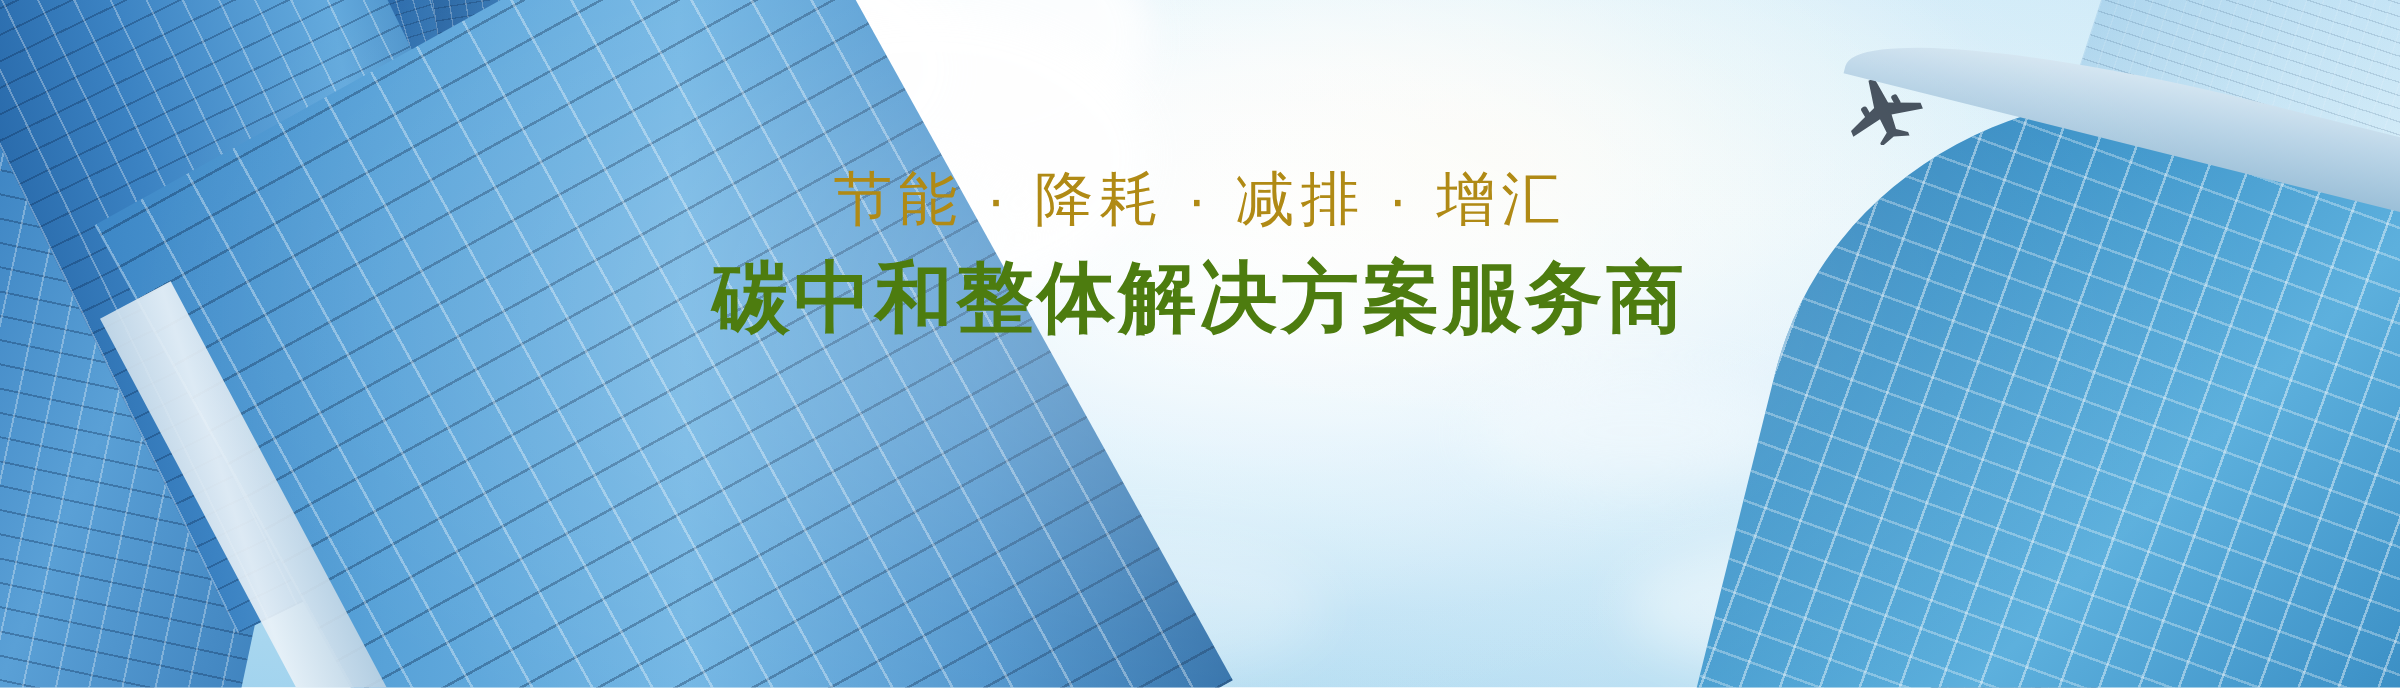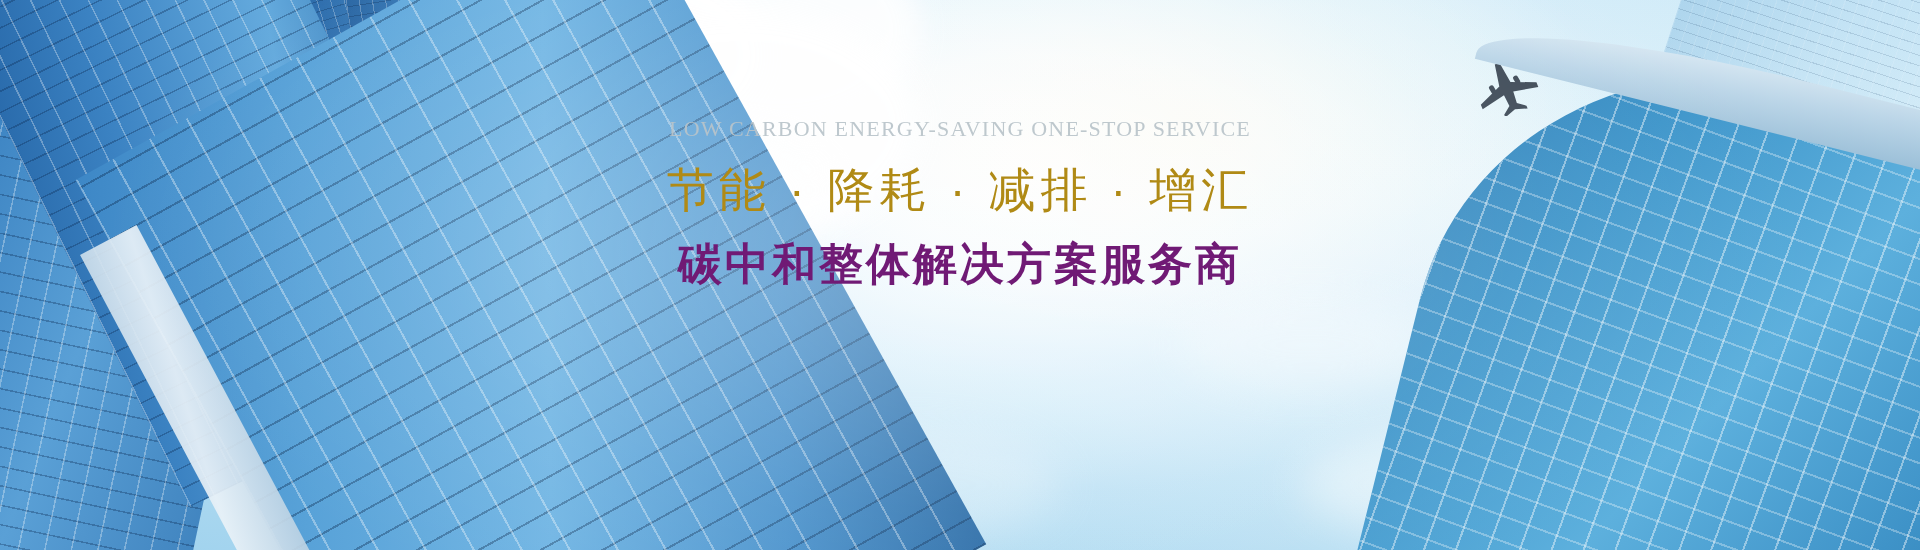--- a/index.html
+++ b/index.html
@@ -223,24 +223,24 @@
     font-family: "Liberation Sans", sans-serif;
     font-size: 47px;
     font-weight: 400;
     color: #b08a15;
     letter-spacing: 5px;
     line-height: 1;
     margin: 17px 0 28px 0;
     white-space: nowrap;
   }
   #headline {
-    font-family: Liberation Sans, sans-serif;
-    font-size: 44px;
+    font-family: Liberation Mono, monospace;
+    font-size: 62px;
     font-weight: 700;
-    color: #701a75;
+    color: #4d7c0f;
     letter-spacing: 3px;
     line-height: 1.05;
     margin: 0;
     white-space: nowrap;
   }
 </style>
 </head>
 <body>
 
 <div id="banner">
@@ -313,18 +313,17 @@
 
   <div class="bld" id="bld-right-curve">
     <div class="curve-grid"></div>
   </div>
 
   <div class="bld" id="bld-right-rim"></div>
 
   <div class="vignette"></div>
 
   <div id="text-block">
-    <div id="eyebrow">LOW CARBON ENERGY-SAVING ONE-STOP SERVICE</div>
     <div id="subtitle">节能 · 降耗 · 减排 · 增汇</div>
     <h1 id="headline">碳中和整体解决方案服务商</h1>
   </div>
 
 </div>
 
 </body></html>

